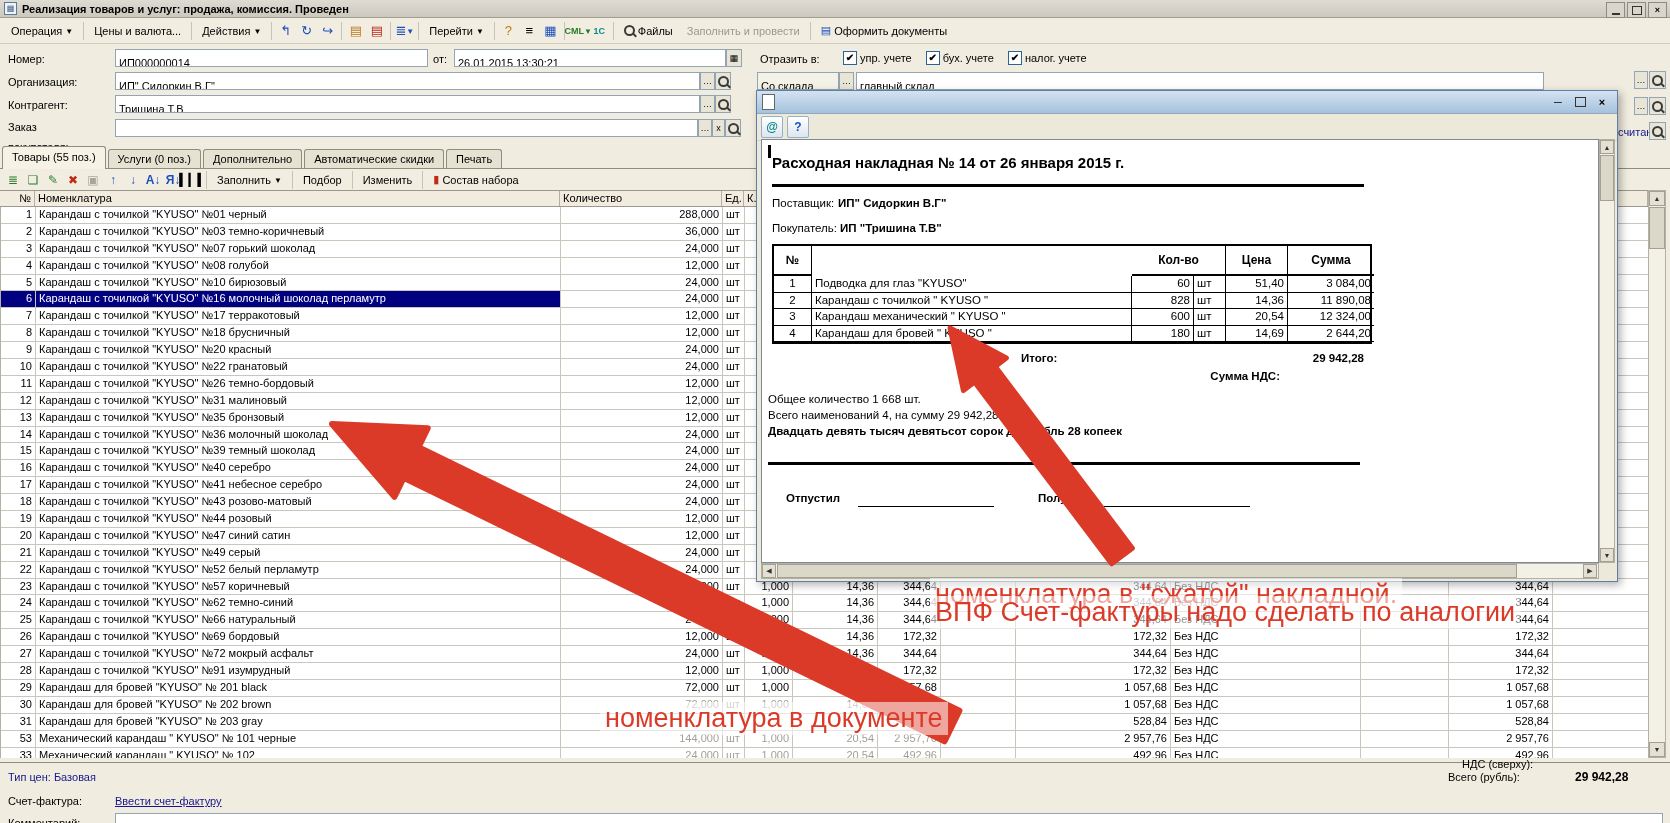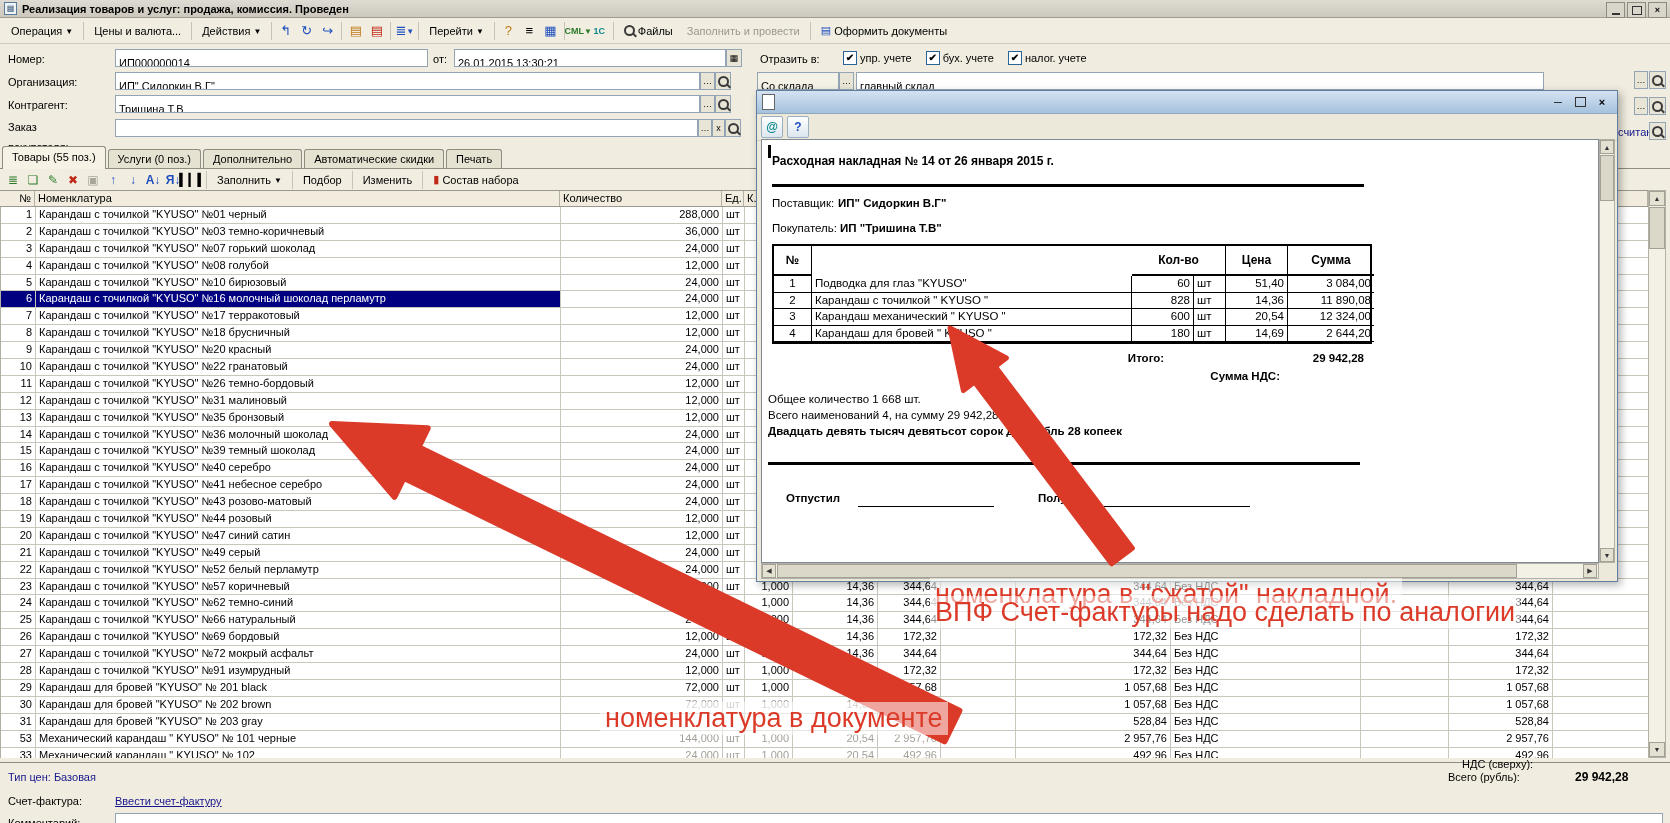--- a/index.html
+++ b/index.html
@@ -792,21 +792,21 @@
         </span>
       <span class="b">×</span>
     </span>
   </div>
   <div class="ovl-tools">
     <span class="obtn ic-teal">@</span>
     <span class="obtn ic-blue">?</span>
   </div>
   <div class="doc">
     <span class="abs" style="left:6px;top:5px;width:3px;height:13px;background:#000"></span>
-    <span class="t bold" style="left:10px;top:14px;font-size:12px">Расходная накладная № 14 от 26 января 2015 г.</span>
+    <span class="t bold" style="left:10px;top:14px;font-size:15px">Расходная накладная № 14 от 26 января 2015 г.</span>
     <span class="abs" style="left:10px;top:44px;width:592px;height:2.5px;background:#000"></span>
     <span class="t" style="left:10px;top:57px">Поставщик:</span>
     <span class="t bold" style="left:76px;top:57px">ИП" Сидоркин В.Г"</span>
     <span class="t" style="left:10px;top:82px">Покупатель:</span>
     <span class="t bold" style="left:78px;top:82px">ИП "Тришина Т.В"</span>
 
     <div class="itab">
       <div class="hc">№</div>
       <div class="hc" style="grid-column:3/5">Кол-во</div>
       <div class="hc">Цена</div>
@@ -845,21 +845,21 @@
             <div class="rc" style="text-align:center">4</div>
             <div class="rc">Карандаш для бровей " KYUSO "</div>
             <div class="rc rt">180</div>
             <div class="rc">шт</div>
             <div class="rc rt">14,69</div>
             <div class="rc rt nb">2 644,20</div>
           </div>
         </div>
     </div>
 
-    <span class="t bold" style="left:250px;top:212px;width:268px;text-align:center">Итого:</span>
+    <span class="t bold" style="left:259px;top:212px;width:268px;text-align:left">Итого:</span>
     <span class="t bold" style="left:514px;top:212px;width:88px;text-align:right">29 942,28</span>
     <span class="t bold" style="left:250px;top:230px;width:268px;text-align:right">Сумма НДС:</span>
     <span class="t bold" style="left:514px;top:230px;width:88px;text-align:right"></span>
 
     <span class="t" style="left:6px;top:253px">Общее количество 1 668 шт.</span>
     <span class="t" style="left:6px;top:269px">Всего наименований 4, на сумму 29 942,28 рубль</span>
     <span class="t bold" style="left:6px;top:285px">Двадцать девять тысяч девятьсот сорок два рубль 28 копеек</span>
     <span class="abs" style="left:6px;top:322px;width:592px;height:2.5px;background:#000"></span>
 
     <span class="t bold" style="left:24px;top:352px">Отпустил</span>

